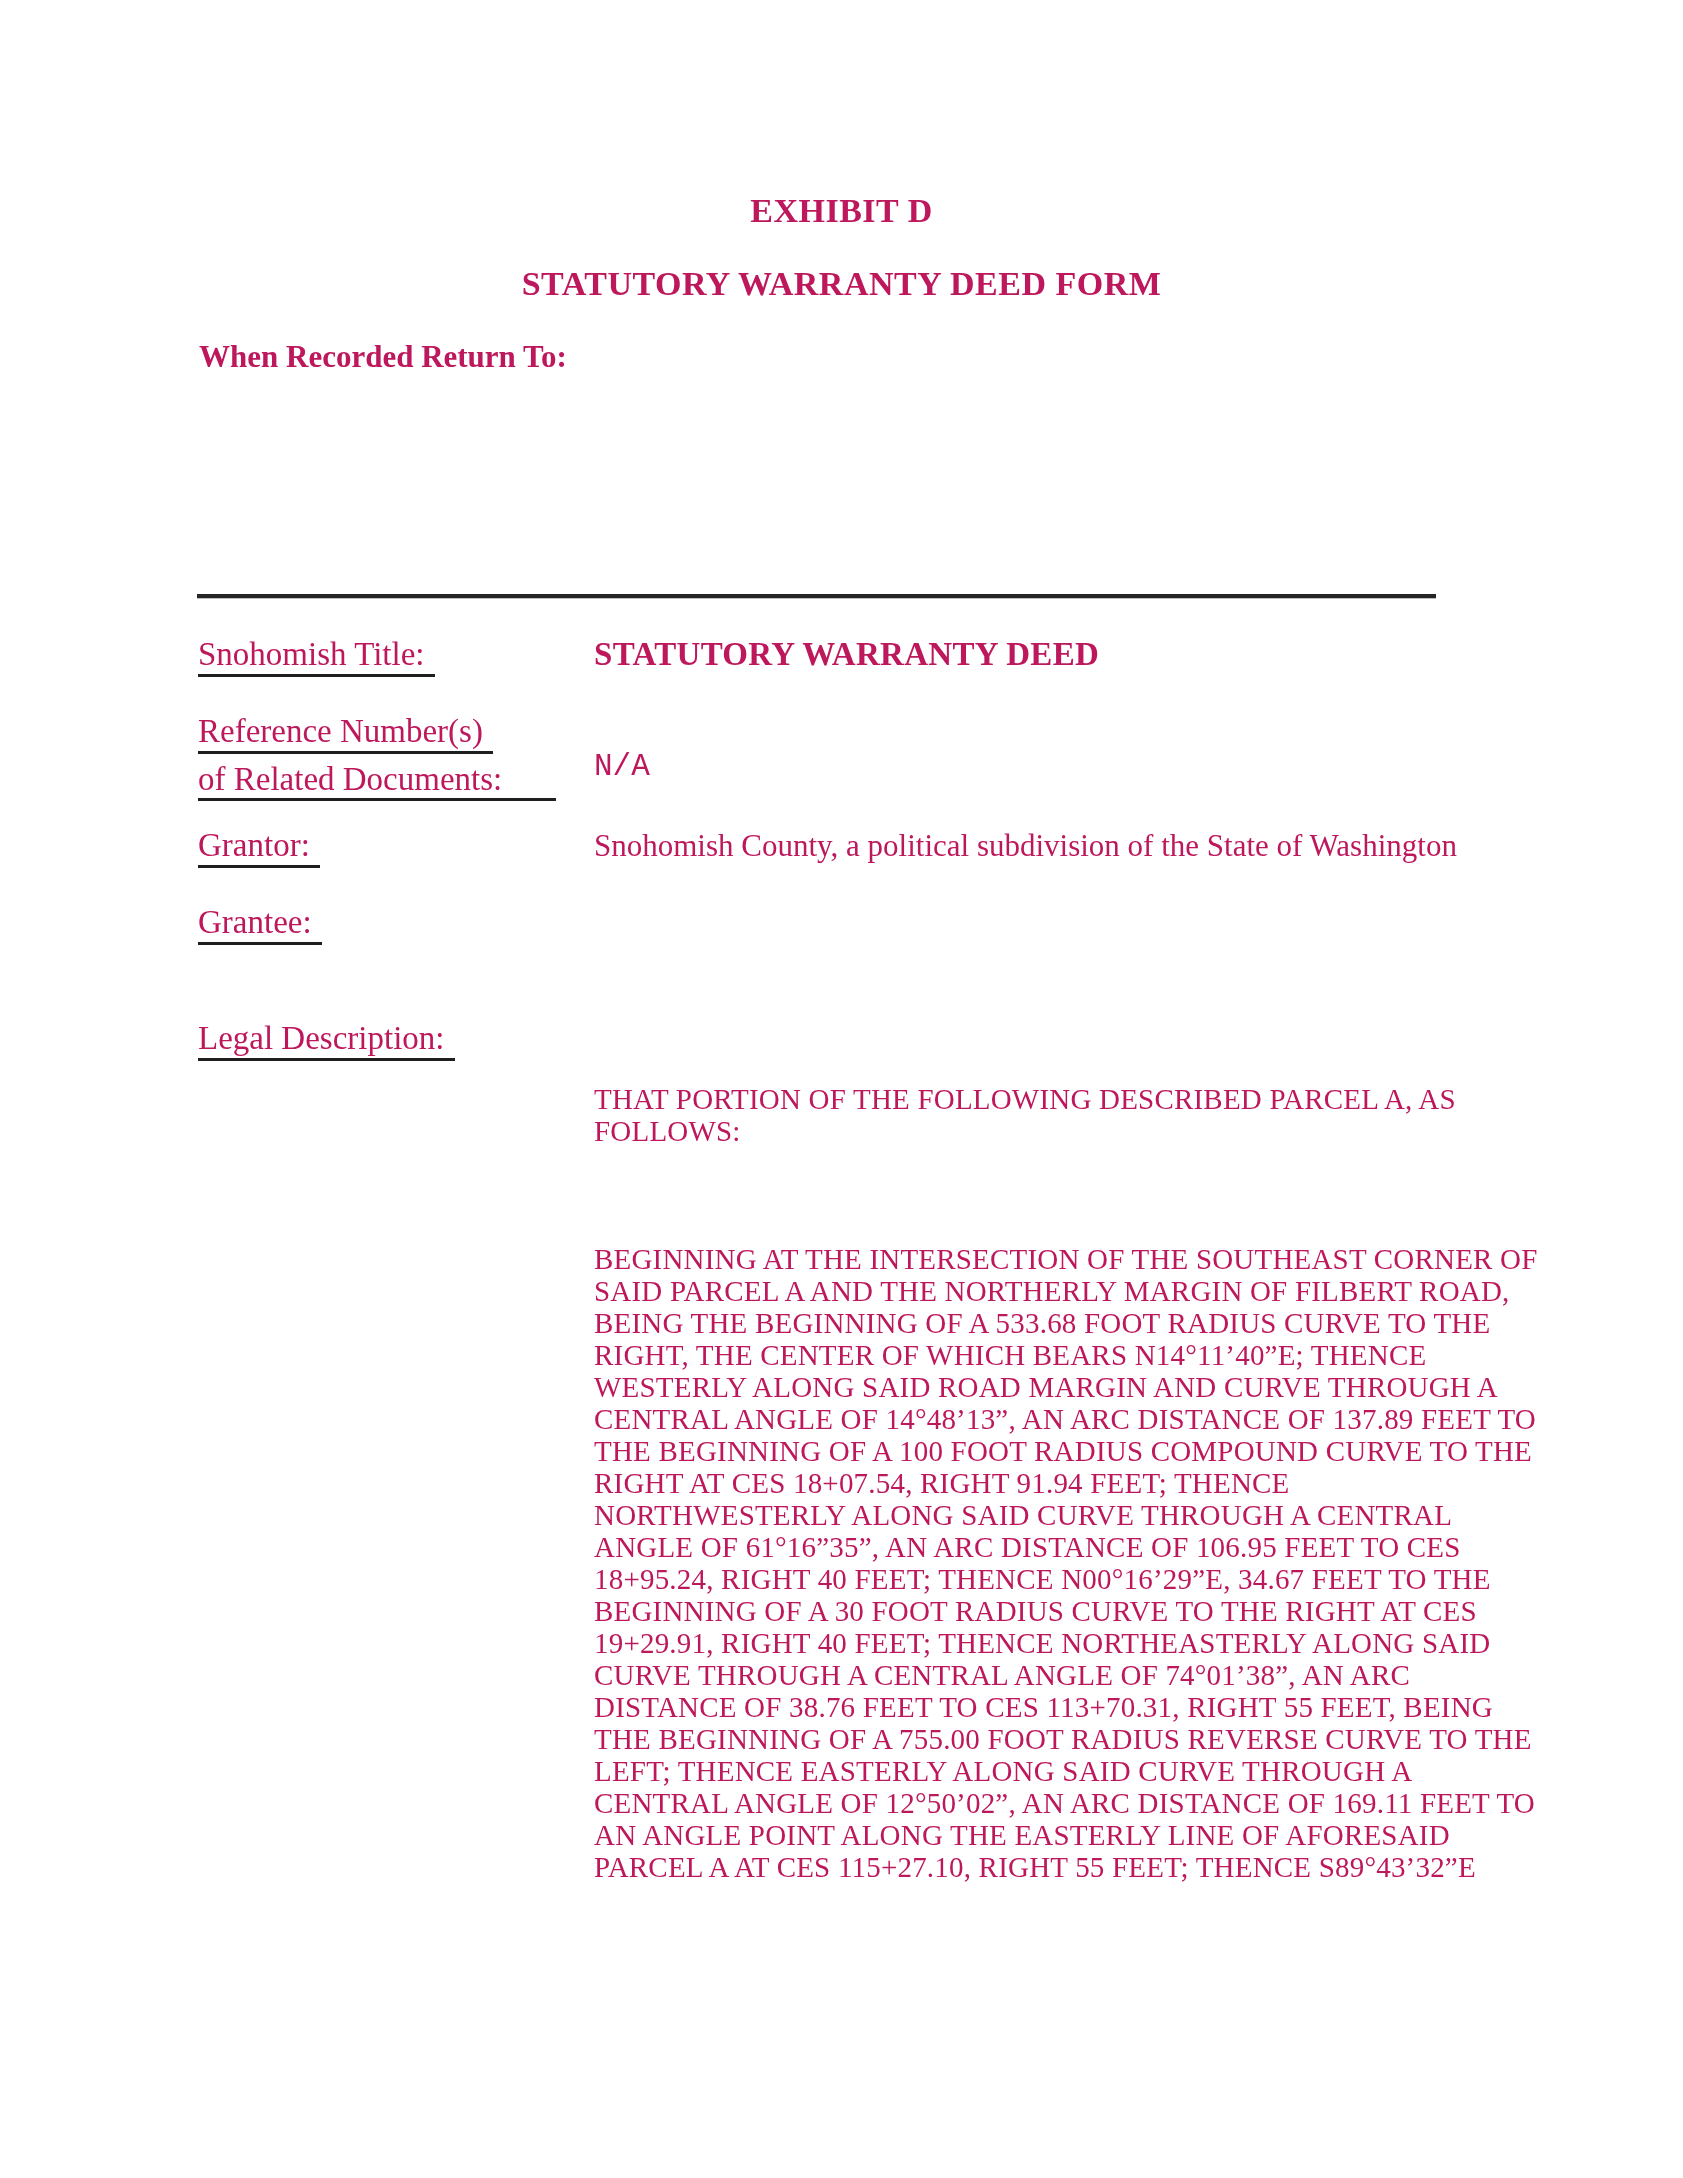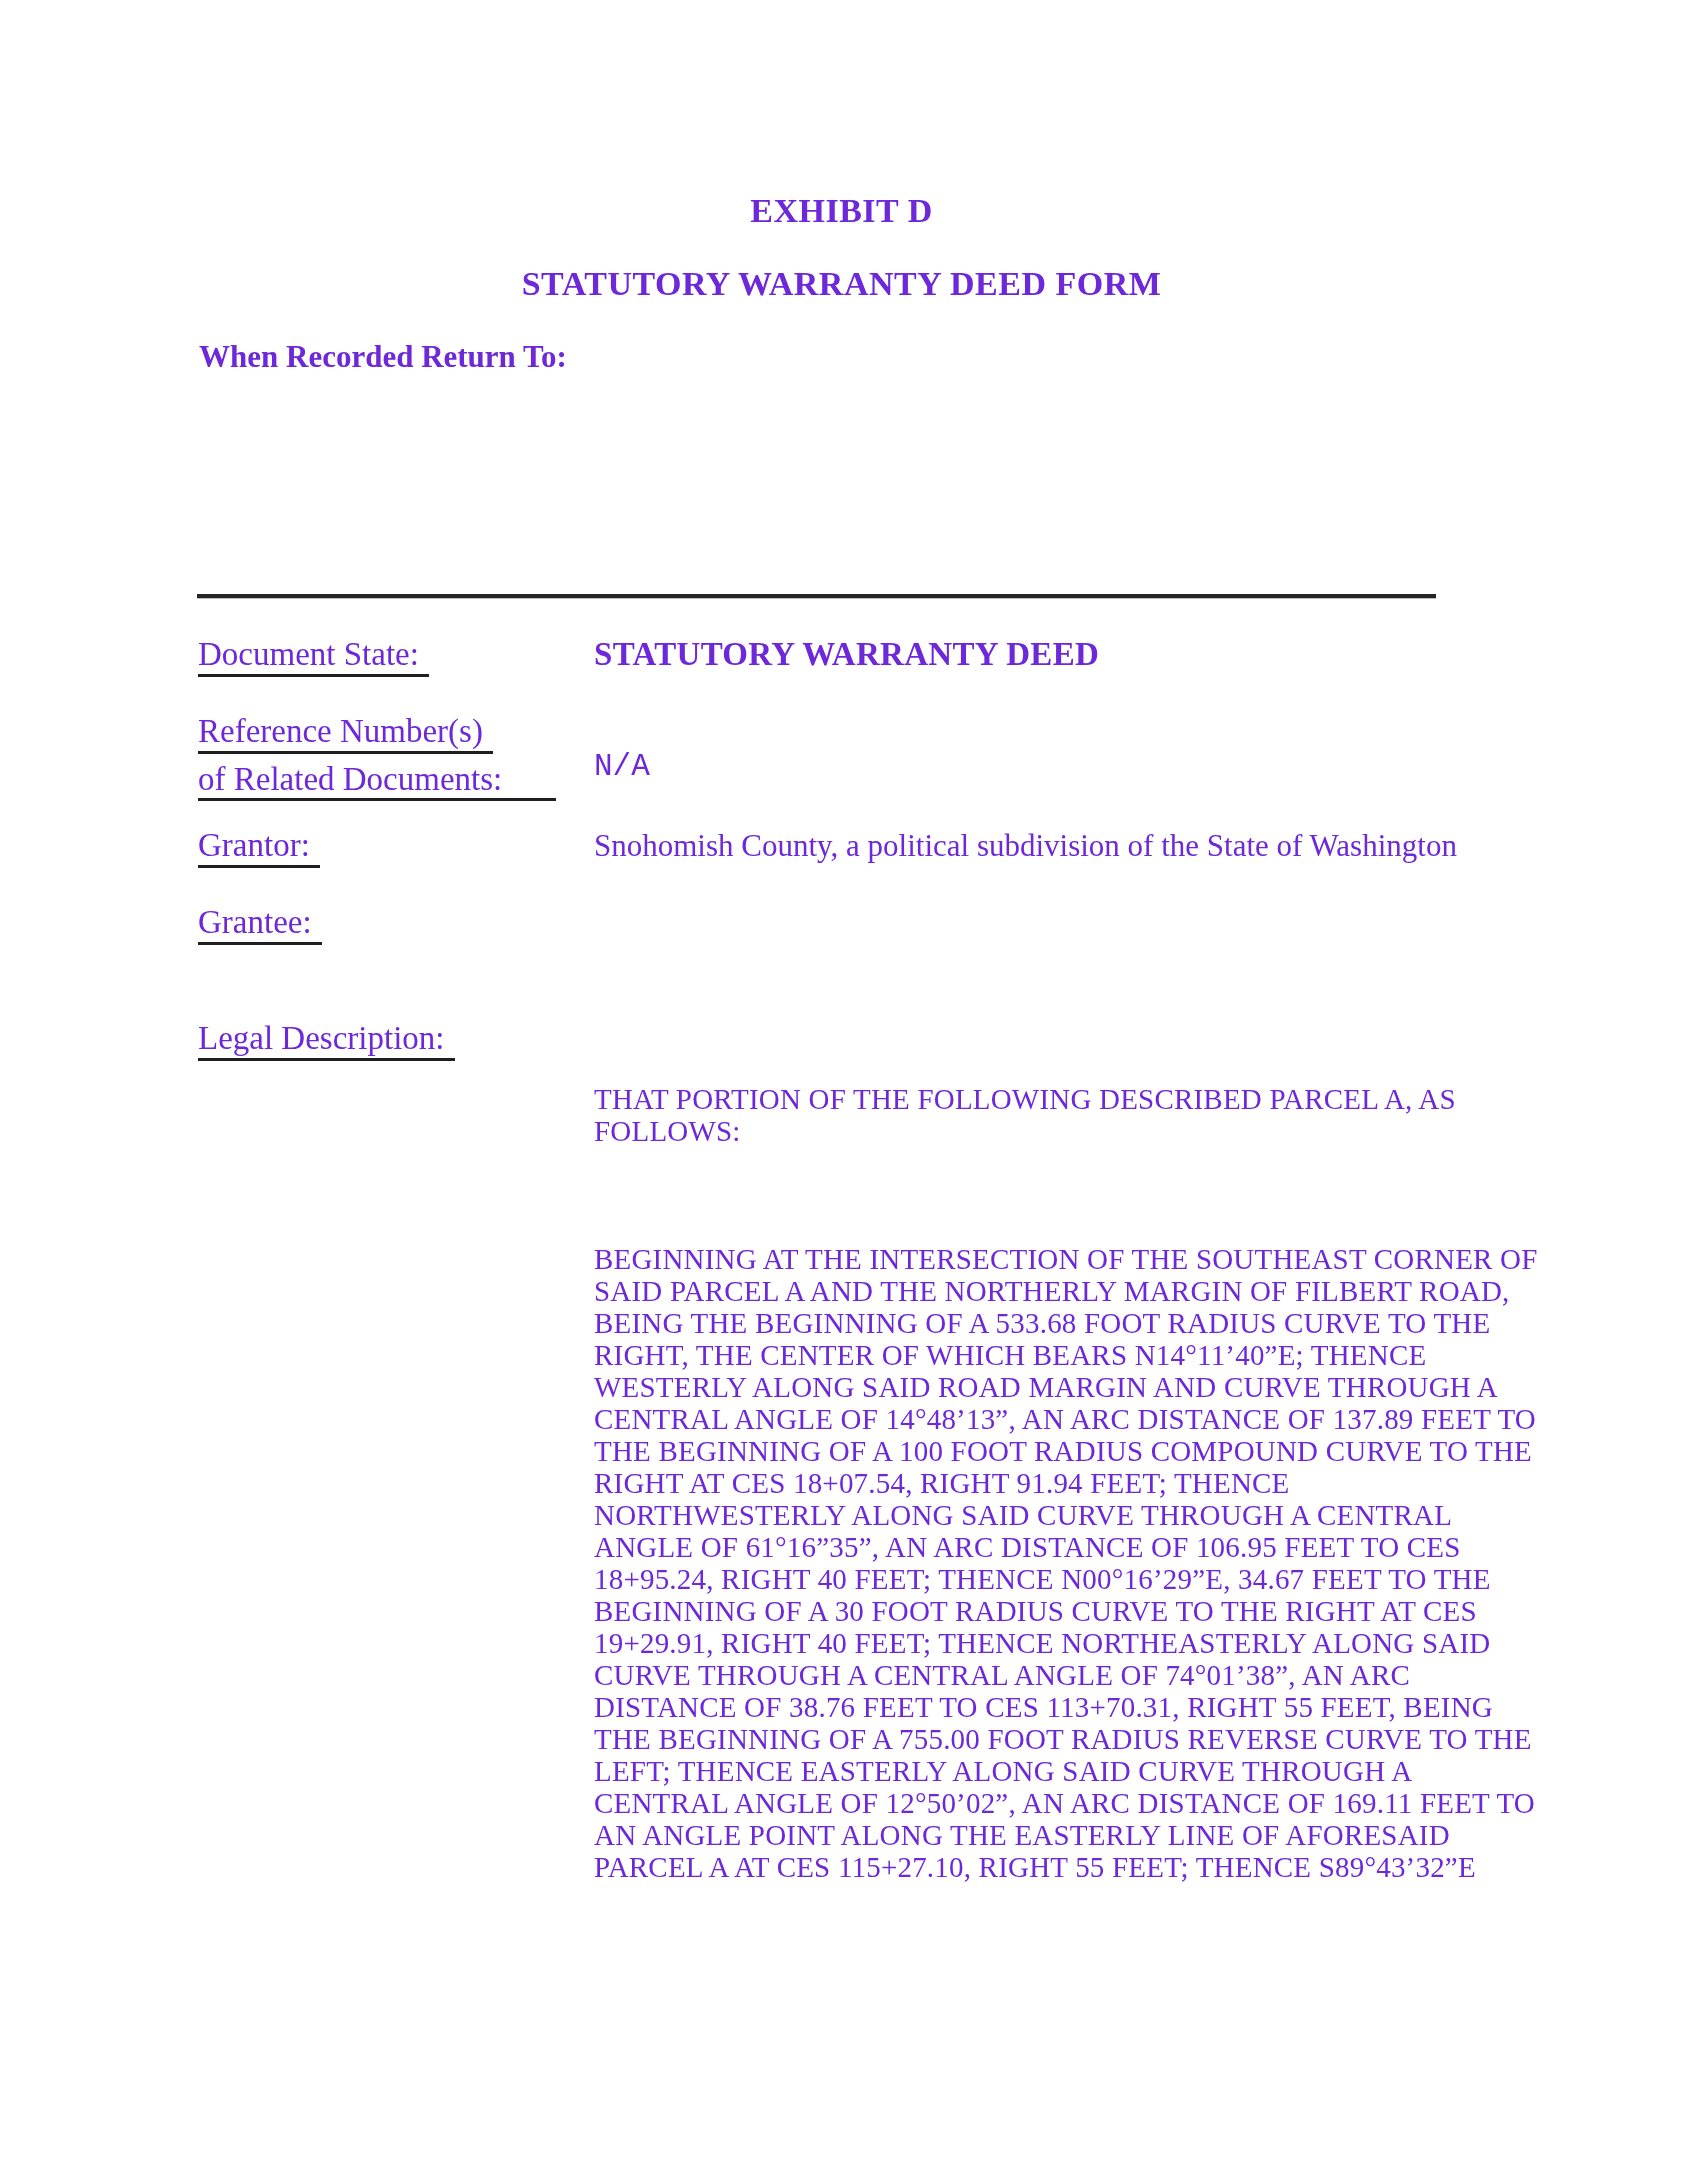--- a/index.html
+++ b/index.html
@@ -5,21 +5,21 @@
   html, body {
     margin: 0;
     padding: 0;
     background: #ffffff;
   }
   .page {
     position: relative;
     width: 1683px;
     height: 1882px;
     background: #ffffff;
-    color: #6d28d9;
+    color: #be185d;
     font-family: "Liberation Serif", "DejaVu Serif", serif;
     overflow: hidden;
   }
   .centered {
     position: absolute;
     left: 0;
     width: 1683px;
     text-align: center;
   }
   .exhibit-title {
@@ -117,21 +117,21 @@
   <div class="centered exhibit-title">EXHIBIT D</div>
 
   <div class="centered form-title">STATUTORY WARRANTY DEED FORM</div>
 
   <div class="return-to">When Recorded Return To:</div>
 
   <div class="rule"></div>
 
   <div class="row" style="top: 634px;">
     <div class="label-col">
-      <span class="u ext-10">Document State:</span>
+      <span class="u ext-10">Snohomish Title:</span>
     </div>
     <div class="value-bold">STATUTORY WARRANTY DEED</div>
   </div>
 
   <div class="abs-label ref-label" style="top: 714px;">
     <div>
       <span class="u ext-10">Reference Number(s)</span>
     </div>
     <div class="ref-line2">
       <span class="u ext-55">of Related Documents:</span>

